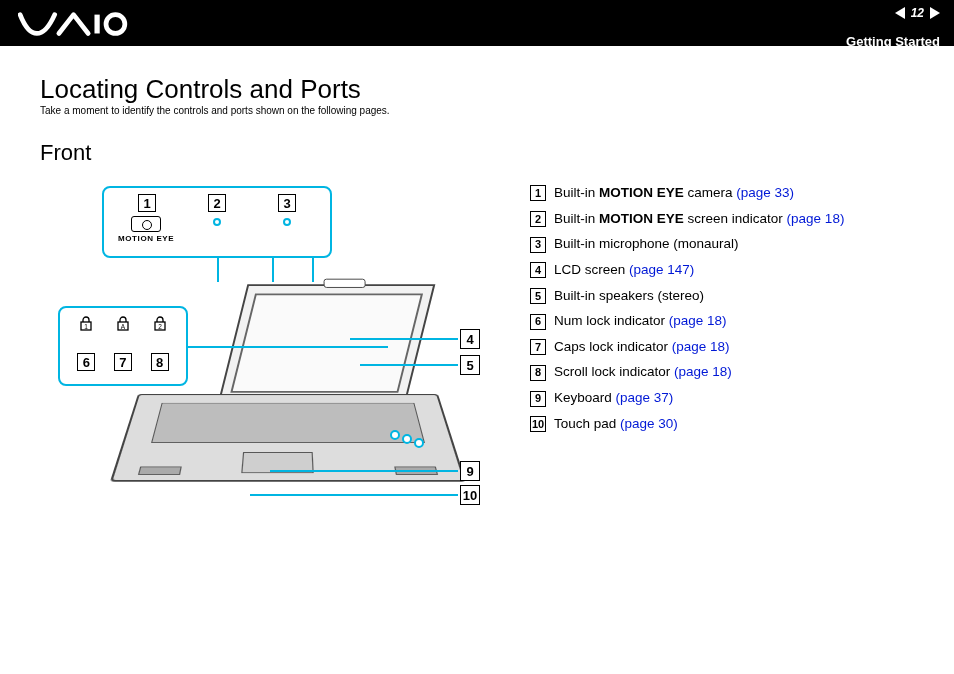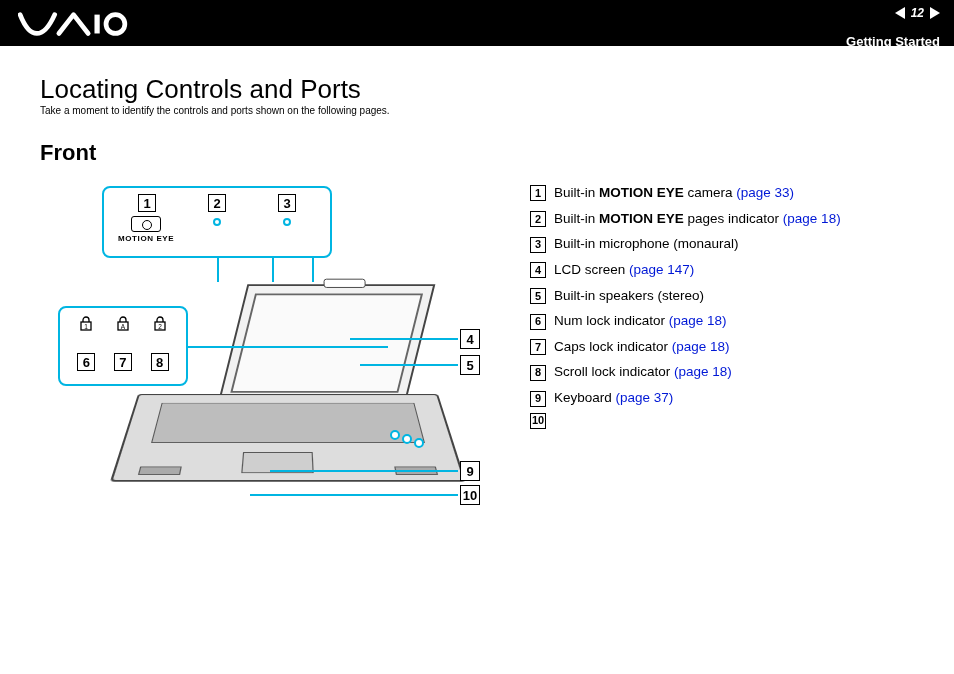--- a/index.html
+++ b/index.html
@@ -10,21 +10,21 @@
   .nav { position: absolute; right: 14px; top: 6px; color: #fff; text-align: right; font-size: 12px; }
   .nav-top { display: flex; align-items: center; justify-content: flex-end; gap: 6px; font-style: italic; font-weight: bold; }
   .nav-top .tri { width: 0; height: 0; border-top: 6px solid transparent; border-bottom: 6px solid transparent; }
   .tri-left { border-right: 10px solid #fff; }
   .tri-right { border-left: 10px solid #fff; }
   .nav-bottom { font-weight: bold; font-size: 13px; margin-top: 14px; }
 
   .content { padding: 28px 40px 0 40px; }
   h1 { font-size: 26px; font-weight: 400; margin-bottom: 0; }
   .intro { font-size: 10px; margin-bottom: 24px; }
-  h2 { font-size: 22px; font-weight: 700; margin-bottom: 14px; }
+  h2 { font-size: 22px; font-weight: 400; margin-bottom: 14px; }
 
   .columns { display: flex; gap: 30px; align-items: flex-start; }
 
   
   .diagram { width: 460px; height: 380px; position: relative; flex: 0 0 460px; }
 
   .boxed-number {
     display: inline-flex; align-items: center; justify-content: center;
     width: 18px; height: 18px; border: 1.5px solid #000; font-size: 13px;
     font-weight: bold; background: #fff;
@@ -191,21 +191,21 @@
         <div class="cyan-line" style="left:148px; top:166px; width:200px;"></div>
       </div>
 
       <div class="legend" id="legend-container">
           <div class="legend-row">
             <span class="legend-num">1</span>
             <span class="legend-text"><span>Built-in </span><b>MOTION EYE</b><span> camera </span><span class="page-ref">(page 33)</span></span>
           </div>
           <div class="legend-row">
             <span class="legend-num">2</span>
-            <span class="legend-text"><span>Built-in </span><b>MOTION EYE</b><span> pages indicator </span><span class="page-ref">(page 18)</span></span>
+            <span class="legend-text"><span>Built-in </span><b>MOTION EYE</b><span> screen indicator </span><span class="page-ref">(page 18)</span></span>
           </div>
           <div class="legend-row">
             <span class="legend-num">3</span>
             <span class="legend-text"><span>Built-in microphone (monaural)</span></span>
           </div>
           <div class="legend-row">
             <span class="legend-num">4</span>
             <span class="legend-text"><span>LCD screen </span><span class="page-ref">(page 147)</span></span>
           </div>
           <div class="legend-row">
@@ -223,17 +223,18 @@
           <div class="legend-row">
             <span class="legend-num">8</span>
             <span class="legend-text"><span>Scroll lock indicator </span><span class="page-ref">(page 18)</span></span>
           </div>
           <div class="legend-row">
             <span class="legend-num">9</span>
             <span class="legend-text"><span>Keyboard </span><span class="page-ref">(page 37)</span></span>
           </div>
           <div class="legend-row">
             <span class="legend-num">10</span>
+            <span class="legend-text"><span>Touch pad </span><span class="page-ref">(page 30)</span></span>
           </div>
         </div>
     </div>
   </div>
 </div>
 
 </body></html>

